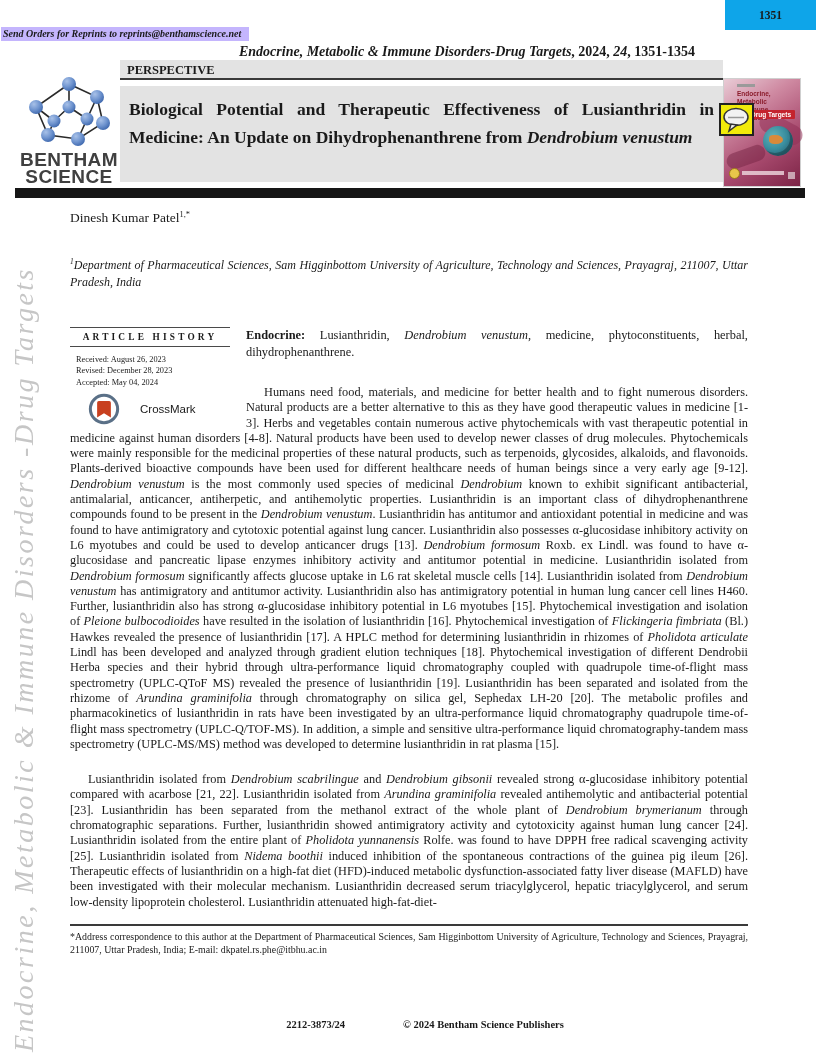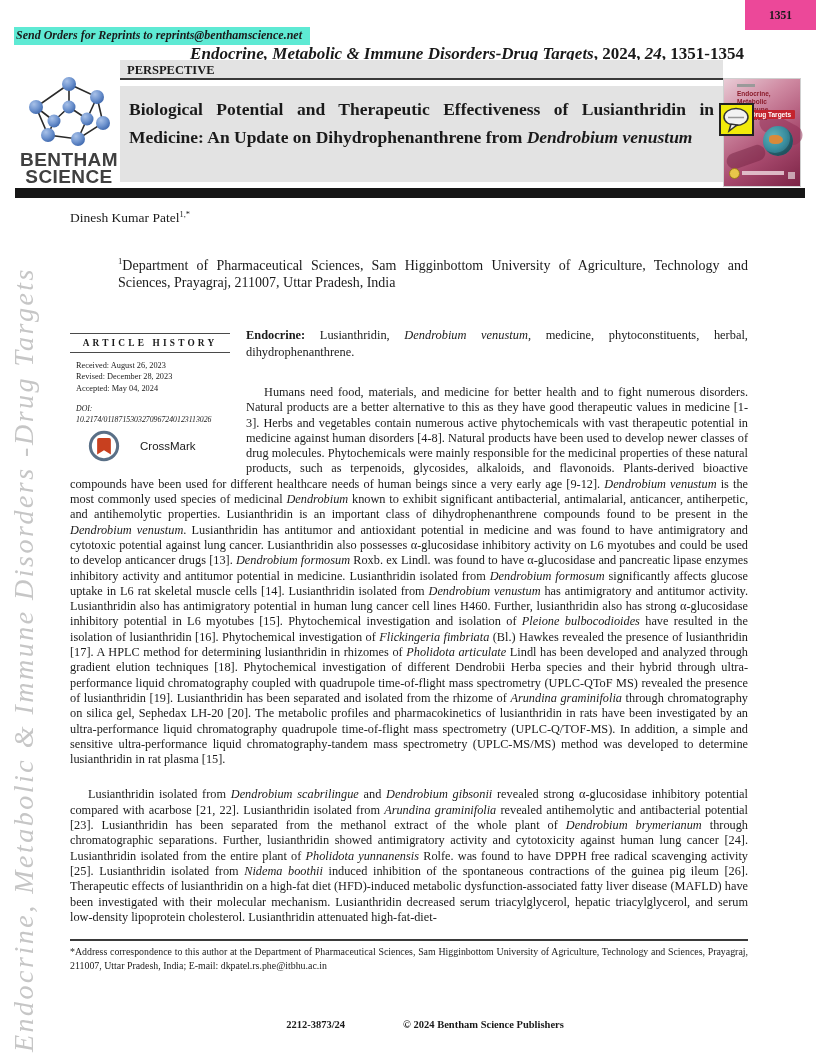--- a/index.html
+++ b/index.html
@@ -5,32 +5,32 @@
   html,body { margin:0; padding:0; background:#888; }
   .page {
     position:relative; width:816px; height:1056px; margin:0 auto;
     background:#ffffff; overflow:hidden;
     font-family:"Liberation Serif", serif; color:#1a1a1a;
   }
   sup { font-size:62%; vertical-align:super; line-height:0; }
 
   
   .pageno-box {
-    position:absolute; top:0; right:0; width:71px; height:30px;
-    background:#ec4899; display:flex; align-items:center; justify-content:center;
+    position:absolute; top:0; right:0; width:91px; height:30px;
+    background:#0ea5e9; display:flex; align-items:center; justify-content:center;
     font-weight:bold; font-size:11.5px;
   }
   .reprint-band {
-    position:absolute; left:14px; top:27px;
-    background:#5eead4; padding:1px 8px 2px 2px;
-    font-weight:bold; font-style:italic; font-size:12px;
+    position:absolute; left:1px; top:27px;
+    background:#c4b5fd; padding:1px 8px 2px 2px;
+    font-weight:bold; font-style:italic; font-size:10px;
   }
   .citation-line {
     position:absolute; left:120px; right:2px; top:44px;
-    text-align:center; font-size:17px; white-space:nowrap;
+    text-align:center; font-size:14px; white-space:nowrap;
   }
 
   
   .perspective-band {
     position:absolute; left:120px; top:60px; width:603px; height:20px;
     background:#e3e3e3; border-bottom:2px solid #3a3a3a;
     font-weight:bold; font-size:12.5px; line-height:20px; padding-left:7px;
     box-sizing:border-box;
   }
   .title-box {
@@ -87,26 +87,25 @@
     background:#d9c3cb; opacity:.8; }
   .speech-overlay {
     position:absolute; left:-5px; top:24px; width:35px; height:33px;
     background:#f2ea0a; border:2px solid #222; box-sizing:border-box;
   }
 
   
   .main { position:absolute; left:70px; top:210px; width:678px; }
   .author-line { font-size:13.5px; }
   .affiliation {
-    margin-top:31px; font-size:14px; line-height:17px;
+    margin-top:31px; font-style:italic; font-size:12px; line-height:17px;
     text-align:justify;
-    margin-left:48px;
   }
   .content-flow { margin-top:4px; }
-  .history-box { float:left; width:176px; box-sizing:border-box; padding-right:16px; margin-top:6px; }
+  .history-box { float:left; width:176px; box-sizing:border-box; padding-right:16px; }
   .hist-rule { border-top:1.5px solid #4a4a4a; }
   .hist-heading {
     font-weight:bold; font-size:9.3px; letter-spacing:3.2px; text-align:center;
     padding:4px 0 4px 0;
   }
   .hist-dates { margin-top:7px; font-size:8.3px; line-height:11.3px; padding-left:6px; }
   .hist-doi { margin-top:9px; font-style:italic; font-size:7.8px; line-height:11px; padding-left:6px; }
   .crossmark { margin-top:5px; display:flex; align-items:center; gap:20px; padding-left:18px; }
   .crossmark-label { font-family:"Liberation Sans", sans-serif; font-size:11.5px; color:#1a1a1a; }
 
@@ -214,24 +213,20 @@
     <div class="content-flow">
       <div class="history-box">
         <div class="hist-rule"></div>
         <div class="hist-heading">ARTICLE HISTORY</div>
         <div class="hist-rule"></div>
         <div class="hist-dates">
           <div>Received: August 26, 2023</div>
           <div>Revised: December 28, 2023</div>
           <div>Accepted: May 04, 2024</div>
         </div>
-        <div class="hist-doi">
-          <div>DOI:</div>
-          <div>10.2174/0118715303270967240123113026</div>
-        </div>
         <div class="crossmark">
           <svg width="32" height="32" viewBox="0 0 34 34">
             <circle cx="17" cy="17" r="14.5" fill="#ffffff" stroke="#5a7087" stroke-width="3.2"></circle>
             <path d="M11.5 8.5 h11 q1.8 0 1.8 1.8 V26 l-7.3 -4.6 L9.7 26 V10.3 q0 -1.8 1.8 -1.8 z" fill="#c8401f"></path>
           </svg>
           <span class="crossmark-label">CrossMark</span>
         </div>
       </div>
 
       <p class="keywords"><span style="font-weight: bold;">Endocrine: </span><span>Lusianthridin, </span><span style="font-style: italic;">Dendrobium venustum</span><span>, medicine, phytoconstituents, herbal, dihydrophenanthrene.</span></p>

